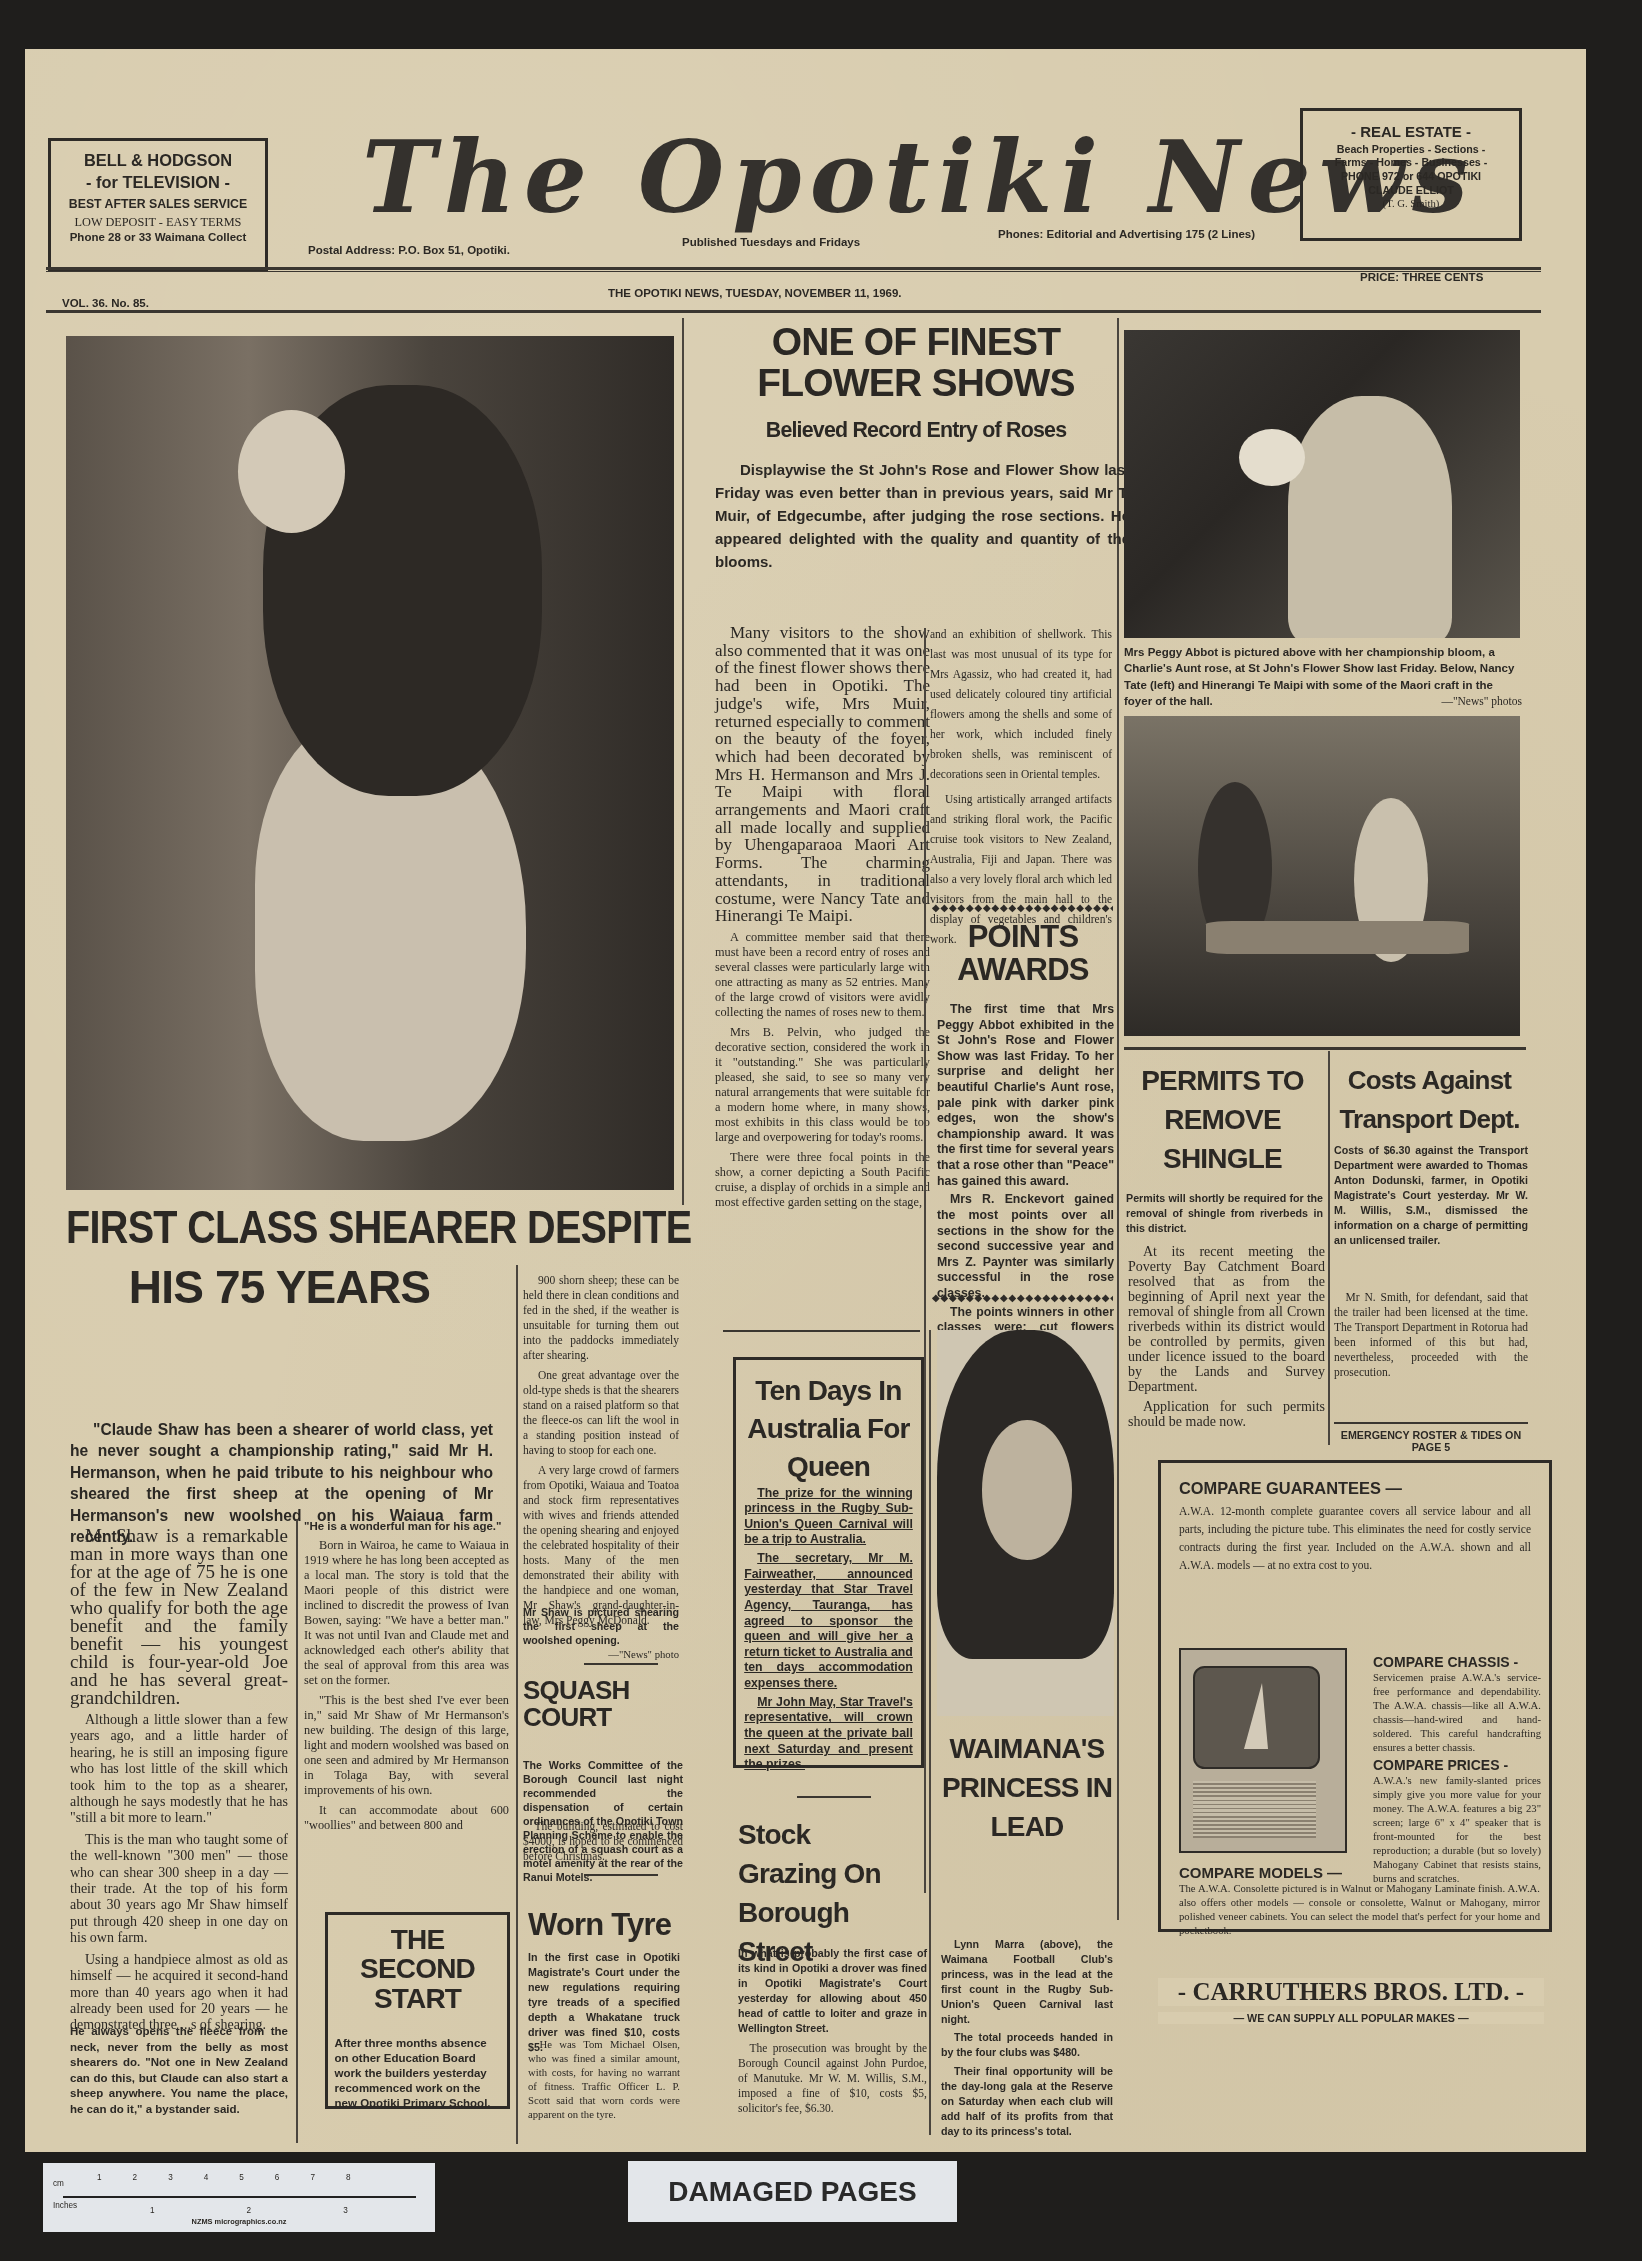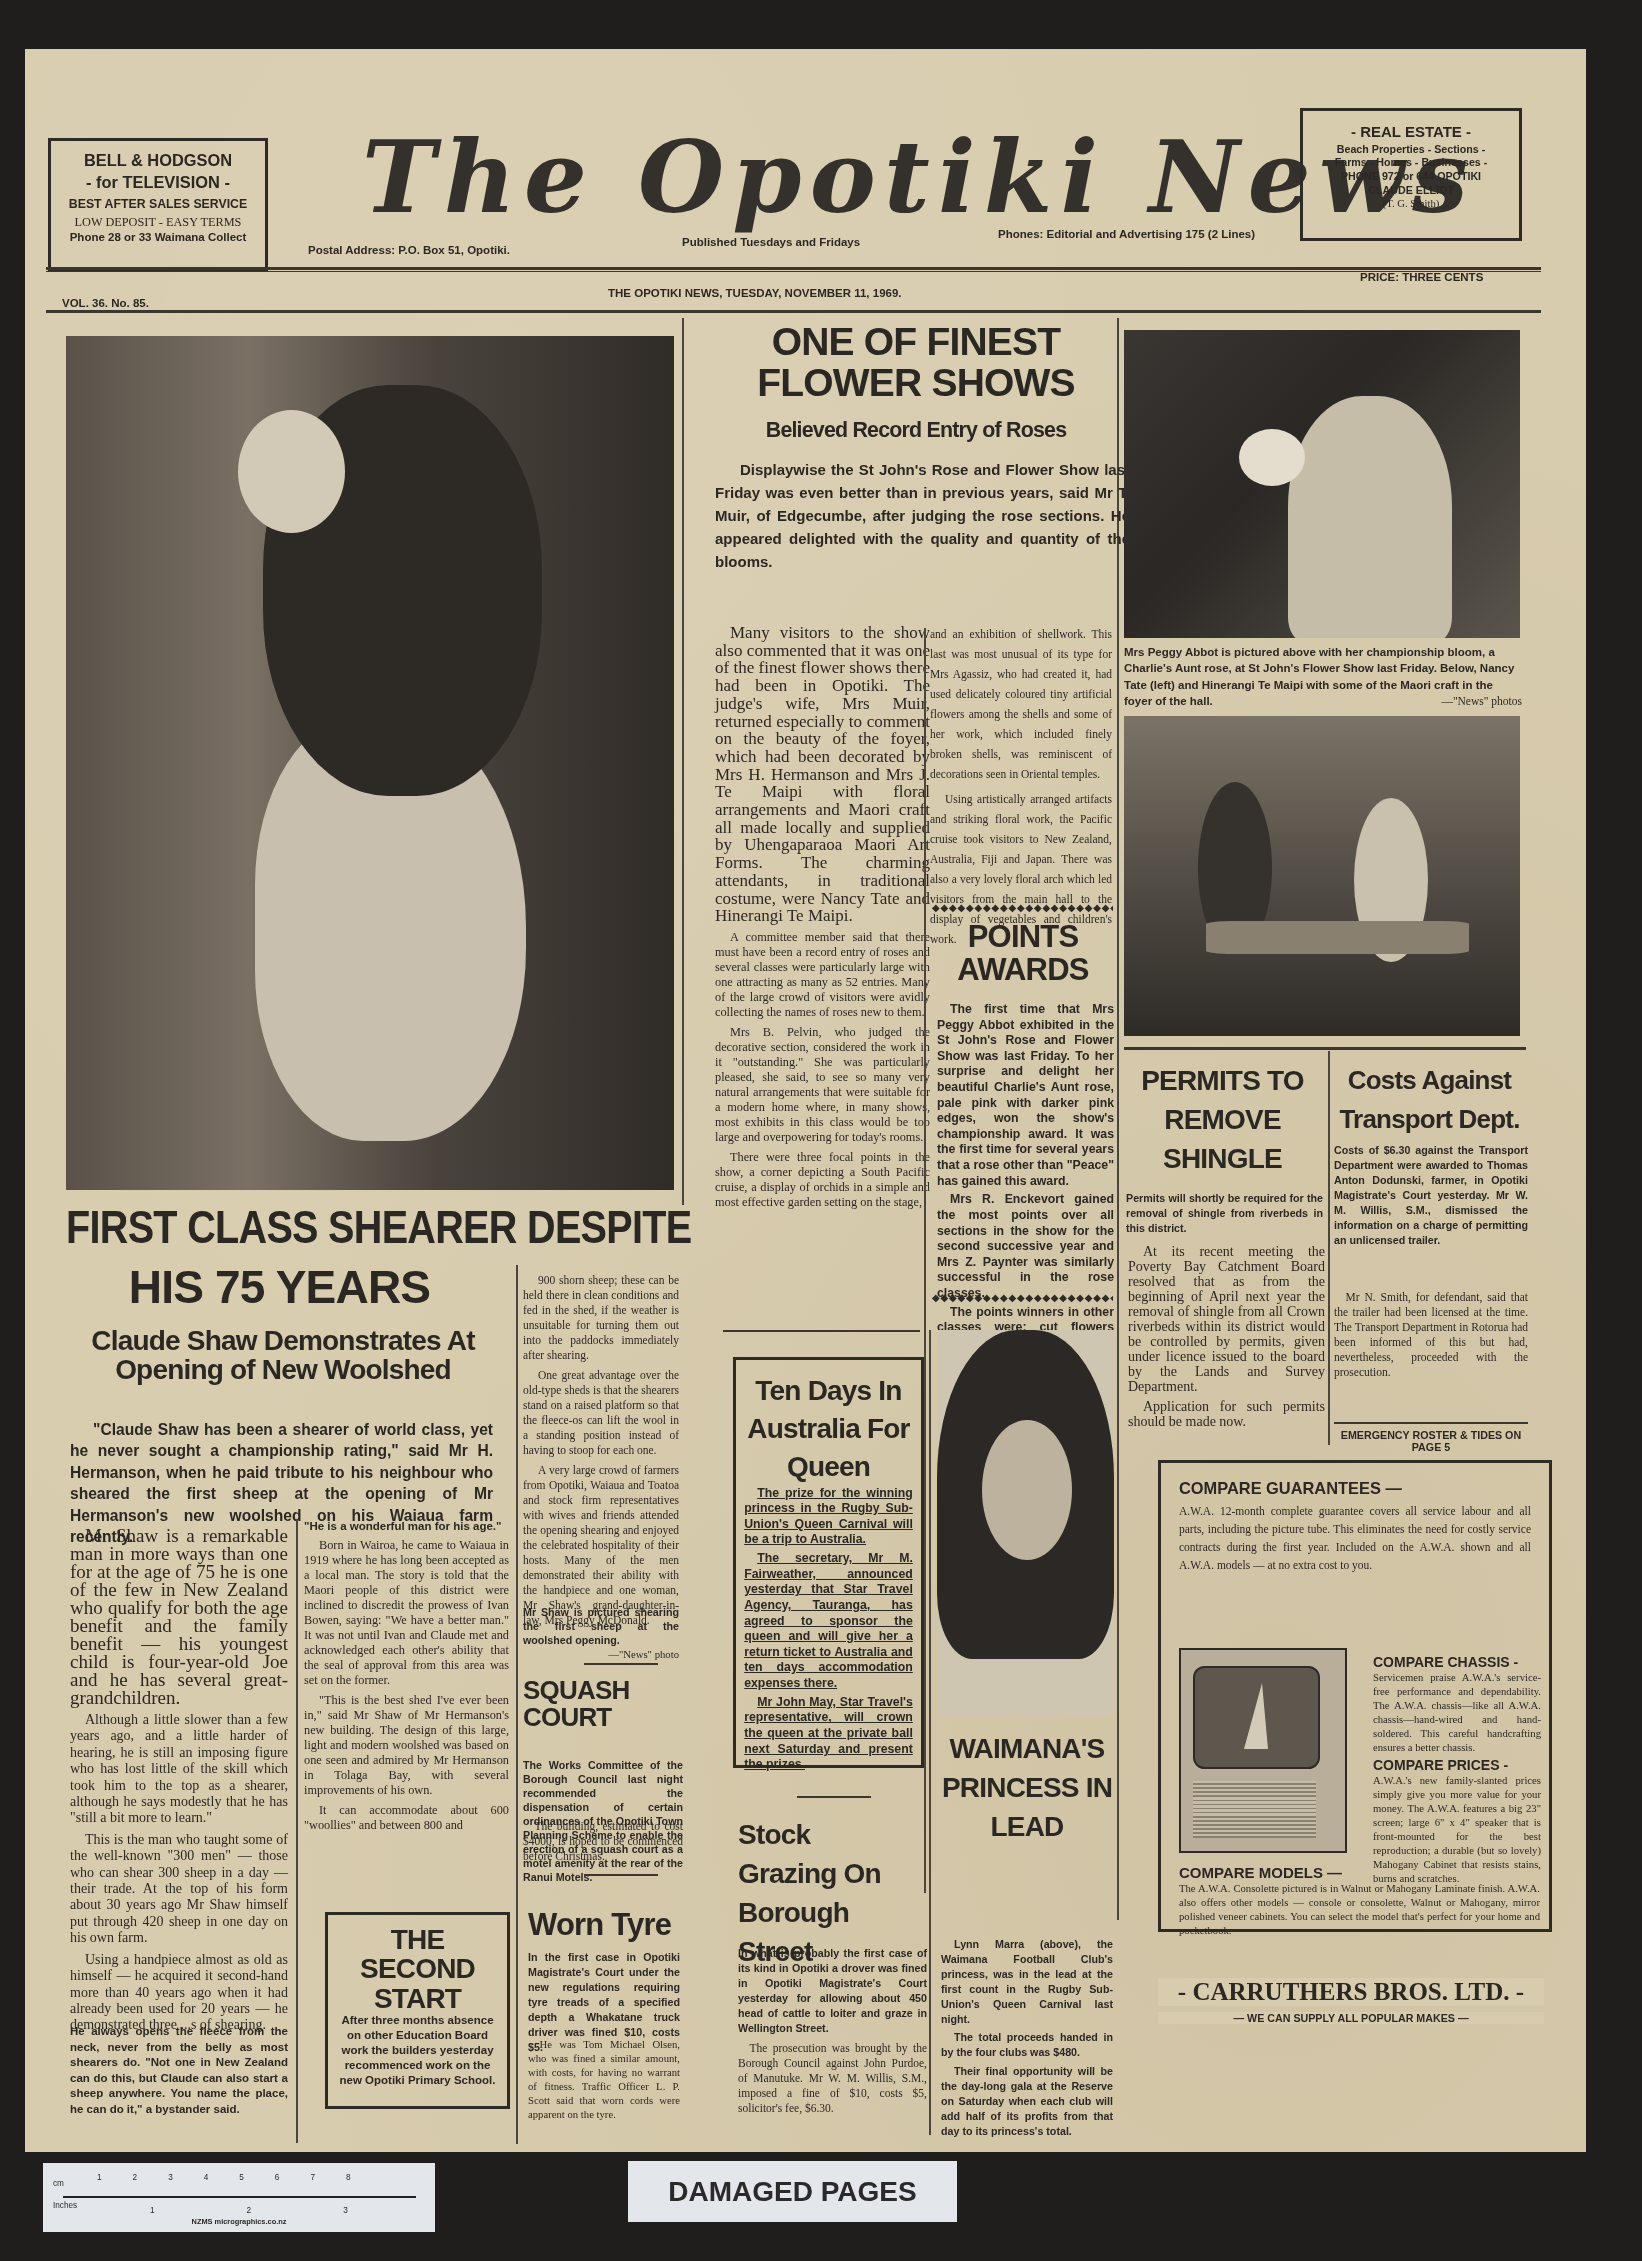--- a/index.html
+++ b/index.html
@@ -59,21 +59,20 @@
   <div class="vrule" style="left:1092px;top:269px;height:1602px;"></div>
 
   <div class="photo" style="left:41px;top:287px;width:608px;height:854px;background:linear-gradient(90deg,#5a5249 0%,#7a7064 30%,#4a443d 60%,#2f2b27 100%);">
     <div class="ph-hint" style="left:189px;top:378px;width:271px;height:427px;background:#c9bfae;border-radius:40% 50% 45% 40%;"></div>
     <div class="ph-hint" style="left:197px;top:49px;width:279px;height:411px;background:#2d2925;border-radius:45%;"></div>
     <div class="ph-hint" style="left:172px;top:74px;width:107px;height:123px;background:#d3c9b7;"></div>
   </div>
 
   <div class="abs hl" style="left:41px;top:1154px;width:616px;font-size:46px;transform:scaleX(0.86);transform-origin:left top;white-space:nowrap;text-align:left;">FIRST CLASS SHEARER DESPITE</div>
   <div class="abs hl" style="left:41px;top:1214px;width:427px;font-size:46px;">HIS 75 YEARS</div>
-  <div class="abs hl" style="left:57px;top:1277px;width:402px;font-size:28px;">Claude Shaw Demonstrates At Opening of New Woolshed</div>
   <div class="abs bodyb" style="left:45px;top:1370px;width:423px;font-size:15.6px;line-height:21.4px;text-indent:23px;">"Claude Shaw has been a shearer of world class, yet he never sought a championship rating," said Mr H. Hermanson, when he paid tribute to his neighbour who sheared the first sheep at the opening of Mr Hermanson's new woolshed on his Waiaua farm recently.</div>
 
   <div class="abs body" style="left:45px;top:1478px;width:218px;">
     <p style="font-size:19px;line-height:18px;">Mr Shaw is a remarkable man in more ways than one for at the age of 75 he is one of the few in New Zealand who qualify for both the age benefit and the family benefit — his youngest child is four-year-old Joe and he has several great-grandchildren.</p>
     <p>Although a little slower than a few years ago, and a little harder of hearing, he is still an imposing figure who has lost little of the skill which took him to the top as a shearer, although he says modestly that he has "still a bit more to learn."</p>
     <p>This is the man who taught some of the well-known "300 men" — those who can shear 300 sheep in a day — their trade. At the top of his form about 30 years ago Mr Shaw himself put through 420 sheep in one day on his own farm.</p>
     <p>Using a handpiece almost as old as himself — he acquired it second-hand more than 40 years ago when it had already been used for 20 years — he demonstrated three ...s of shearing.</p>
   </div>
   <div class="abs bodyb" style="left:45px;top:1975px;width:218px;font-size:11.5px;line-height:15.6px;">He always opens the fleece from the neck, never from the belly as most shearers do. "Not one in New Zealand can do this, but Claude can also start a sheep anywhere. You name the place, he can do it," a bystander said.</div>
 
@@ -101,21 +100,21 @@
   </div>
 
   <div class="rule" style="left:559px;top:1614px;width:74px;height:1.6px;"></div>
   <div class="abs hl" style="left:498px;top:1628px;width:164px;font-size:26px;text-align:left;">SQUASH COURT</div>
   <div class="abs bodyb" style="left:498px;top:1709px;width:160px;font-size:10.7px;line-height:14px;">The Works Committee of the Borough Council last night recommended the dispensation of certain ordinances of the Opotiki Town Planning Scheme to enable the erection of a squash court as a motel amenity at the rear of the Ranui Motels.</div>
   <div class="abs body" style="left:498px;top:1770px;width:160px;font-size:11.5px;line-height:15px;text-indent:11.5px;">The building, estimated to cost $4000, is hoped to be commenced before Christmas.</div>
   <div class="rule" style="left:559px;top:1825px;width:74px;height:1.6px;"></div>
 
   <div class="abs box" style="left:300px;top:1863px;width:185px;height:197px;padding:10px 6.6px;">
     <div class="hl" style="font-size:28px;">THE SECOND START</div>
-    <div class="bodyb" style="font-size:11.5px;line-height:15px;text-align:center;">After three months absence on other Education Board work the builders yesterday recommenced work on the new Opotiki Primary School.</div>
+    <div class="bodyb" style="margin-top:23px;font-size:11.5px;line-height:15px;text-align:left;">After three months absence on other Education Board work the builders yesterday recommenced work on the new Opotiki Primary School.</div>
   </div>
 
   <div class="abs hl" style="left:503px;top:1860px;font-size:31px;text-align:left;">Worn Tyre</div>
   <div class="abs bodyb" style="left:503px;top:1901px;width:152px;font-size:10.7px;line-height:15px;">In the first case in Opotiki Magistrate's Court under the new regulations requiring tyre treads of a specified depth a Whakatane truck driver was fined $10, costs $5.</div>
   <div class="abs body" style="left:503px;top:1988px;width:152px;font-size:10.7px;line-height:14px;text-indent:11.5px;">He was Tom Michael Olsen, who was fined a similar amount, with costs, for having no warrant of fitness. Traffic Officer L. P. Scott said that worn cords were apparent on the tyre.</div>
 
   <div class="abs hl" style="left:698px;top:273px;width:386px;font-size:39px;">ONE OF FINEST FLOWER SHOWS</div>
   <div class="abs hl" style="left:698px;top:370px;width:386px;font-size:21.4px;">Believed Record Entry of Roses</div>
   <div class="abs bodyb" style="left:690px;top:409px;width:415px;font-size:15px;line-height:23px;text-indent:25px;">Displaywise the St John's Rose and Flower Show last Friday was even better than in previous years, said Mr T. Muir, of Edgecumbe, after judging the rose sections. He appeared delighted with the quality and quantity of the blooms.</div>
 

